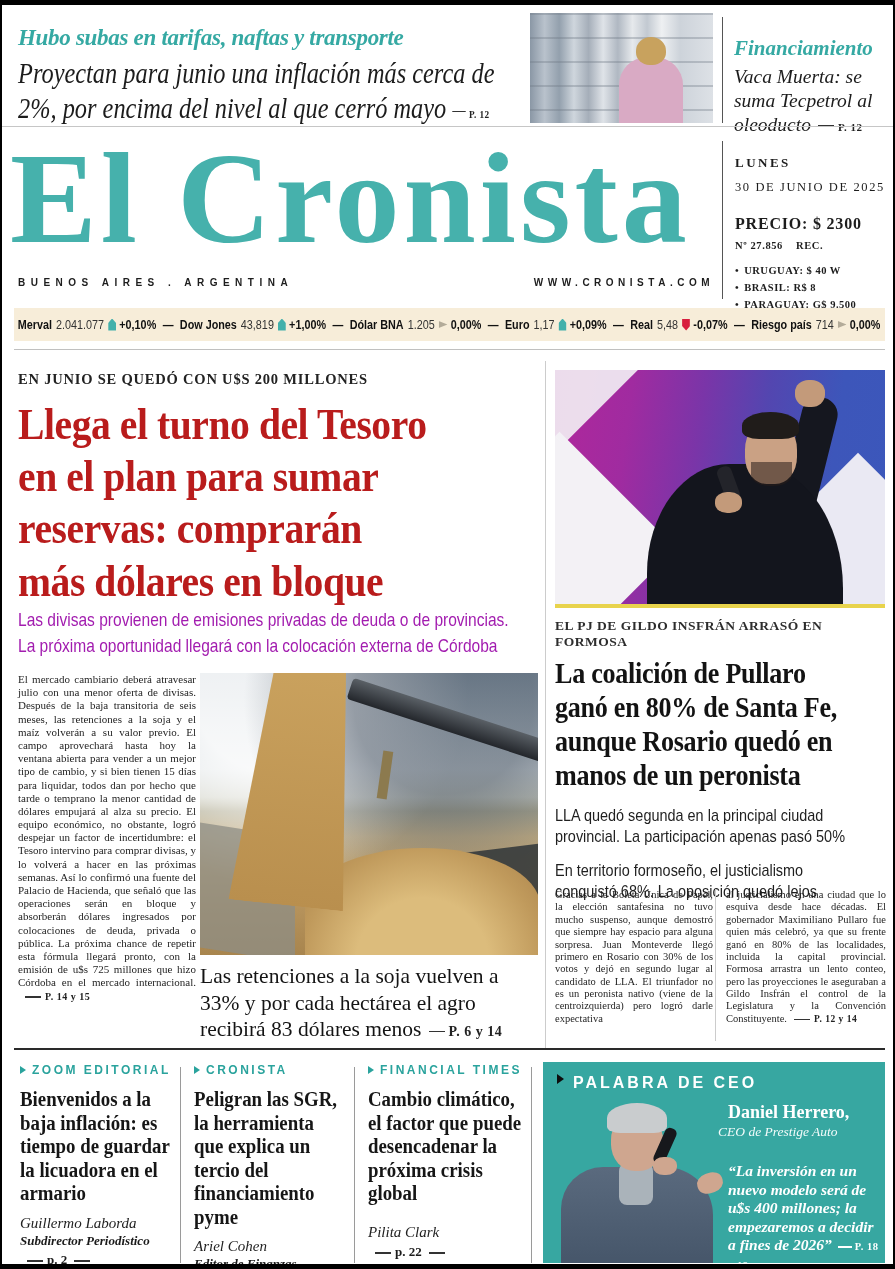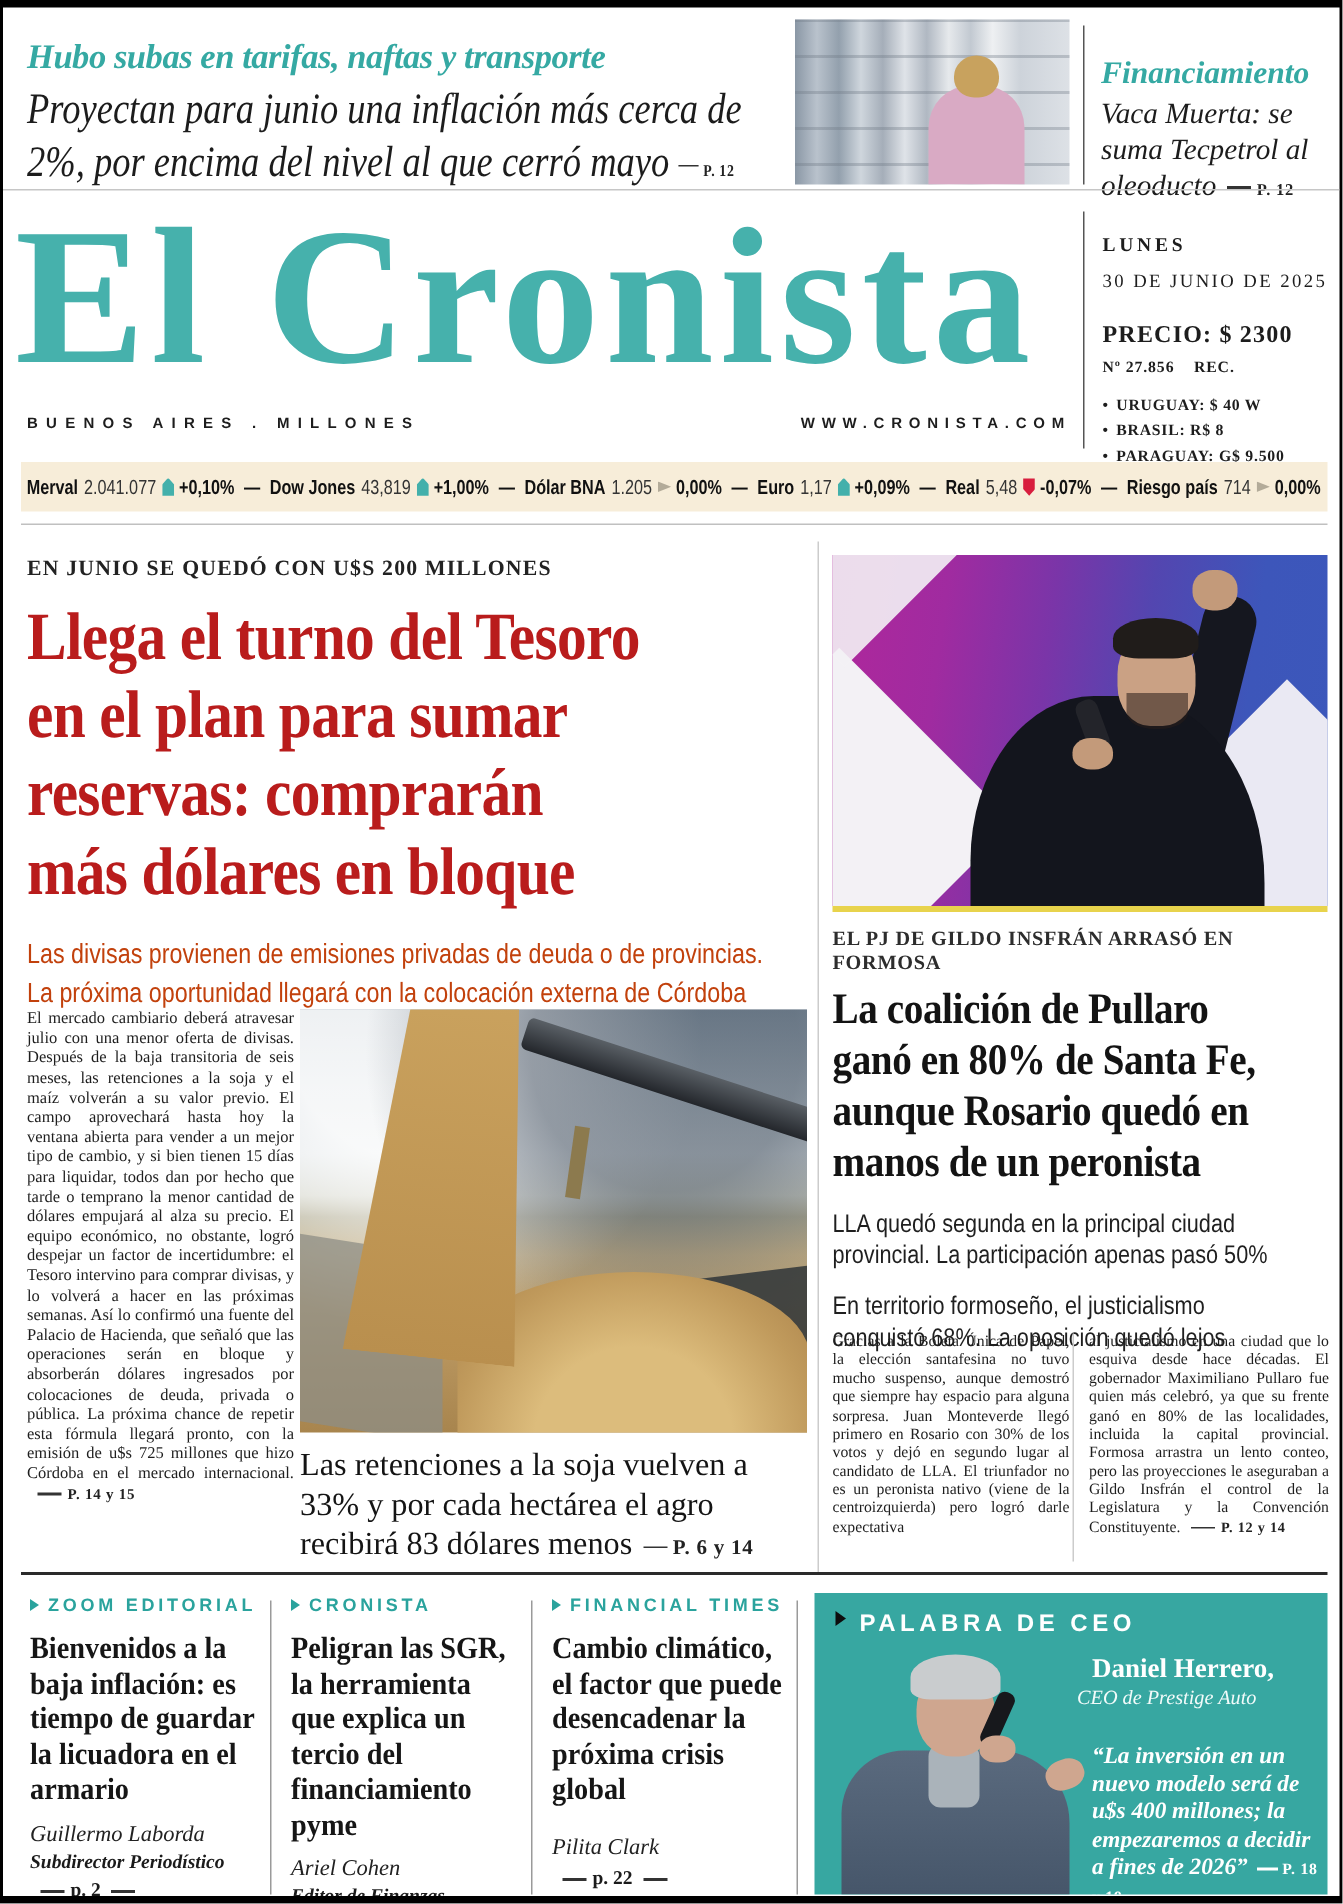--- a/index.html
+++ b/index.html
@@ -67,21 +67,21 @@
   .ic-up { width:10px; height:12px; background:#43b0ab; clip-path:polygon(50% 0,100% 38%,100% 100%,0 100%,0 38%); }
   .ic-down { width:10px; height:12px; background:#d81e3e; clip-path:polygon(0 0,100% 0,100% 62%,50% 100%,0 62%); }
   .ic-flat { width:11px; height:10px; background:#b3ab99; clip-path:polygon(0 15%,100% 50%,0 85%); }
 
   .rule-2 { left:12px; top:344px; width:871px; border-top:1px solid #c0c0c0; }
 
   
   .lead { left:16px; top:366px; width:522px; }
   .lead-kicker { font:bold 14.5px "Liberation Serif", serif; letter-spacing:.8px; color:#222; }
   .lead-hl { margin-top:10px; font:bold 45px/1.16 "Liberation Serif", serif; color:#b91c1c; letter-spacing:-.5px; }
-  .lead-deck { margin-top:16px; font:18.5px/1.42 "Liberation Sans", sans-serif; color:#c2410c; }
+  .lead-deck { font:18.5px/1.42 "Liberation Sans", sans-serif; color:#a21caf; }
   .lead-body { left:16px; top:668px; width:178px; font:11px/1.2 "Liberation Serif", serif; color:#1e1e1e; text-align:justify; hyphens:auto; }
   .lead-body .pref { font-size:10px; }
   .caption { left:198px; top:958px; width:340px; font:21.5px/1.24 "Liberation Serif", serif; color:#141414; }
   .caption .pref { font-size:14px; }
 
   .photo-grain { left:198px; top:668px; width:338px; height:282px; overflow:hidden;
     background:
       radial-gradient(ellipse at 72% 10%, rgba(72,84,99,.55) 0 26%, transparent 58%),
       radial-gradient(ellipse at 22% 6%, rgba(255,255,255,.85) 0 22%, transparent 52%),
       linear-gradient(180deg,#8fa0ae 0%,#b9c4cc 18%,#d6dcdf 34%,#cfd0c4 44%,#b0ab91 49%,#c8b184 58%,#c2a471 70%,#b5925b 84%,#a8854e 100%);
@@ -178,21 +178,21 @@
   <div class="abs tb-vrule"></div>
 
   <div class="abs tb-right">
     <div class="tb-r-kicker">Financiamiento</div>
     <div class="tb-r-headline"><span>Vaca Muerta: se suma Tecpetrol al oleoducto</span><span class="dash"></span><span class="pref">P. 12</span></div>
   </div>
 
   <div class="abs rule-1"></div>
 
   <div class="abs mh-title">El Cronista</div>
-  <div class="abs mh-loc">BUENOS AIRES . MILLONES</div>
+  <div class="abs mh-loc">BUENOS AIRES . ARGENTINA</div>
   <div class="abs mh-site">WWW.CRONISTA.COM</div>
   <div class="abs mh-vrule"></div>
 
   <div class="abs mh-info">
     <div class="mh-day">LUNES</div>
     <div class="mh-date">30 DE JUNIO DE 2025</div>
     <div class="mh-price">PRECIO: $ 2300</div>
     <div class="mh-ed"><span>Nº 27.856</span><span class="rec">REC.</span></div>
     <div class="mh-list">
       <div>URUGUAY: $ 40 W</div>

